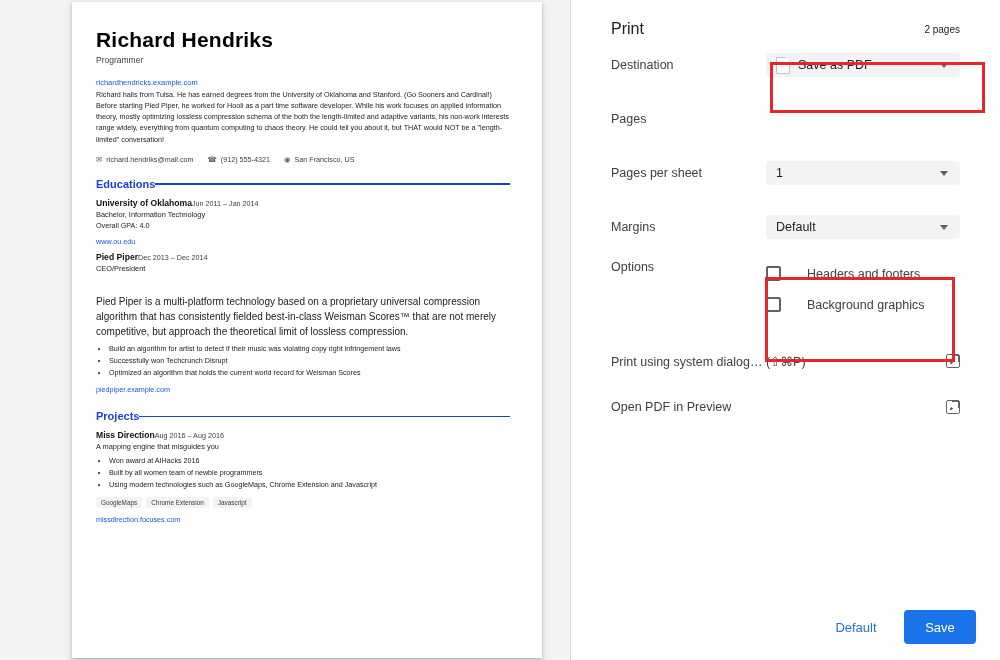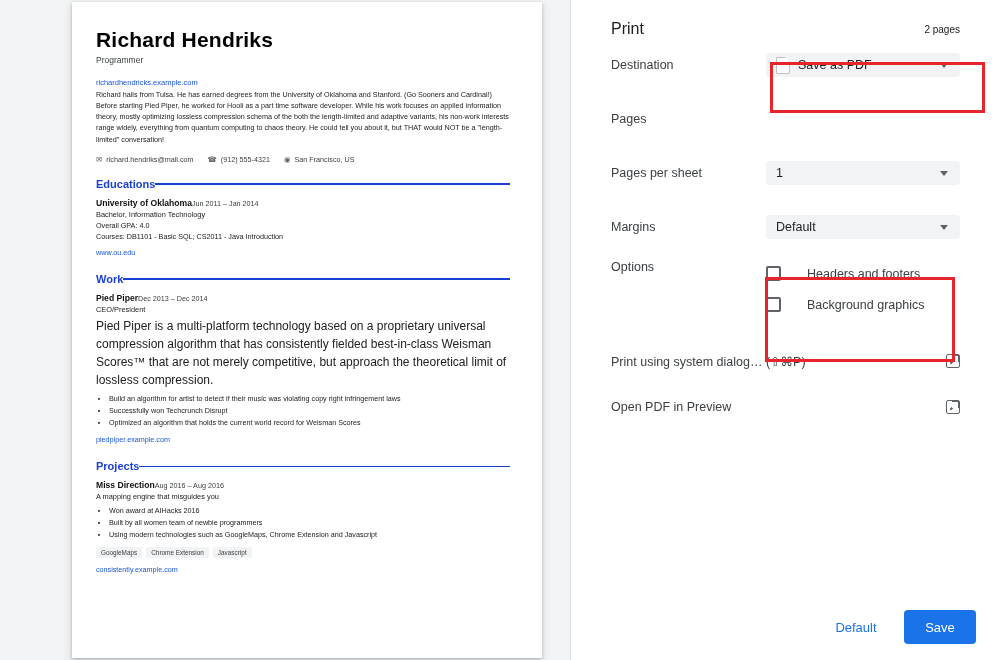--- a/index.html
+++ b/index.html
@@ -94,22 +94,22 @@
   .entry-top {
     display: flex;
     justify-content: flex-start;
     align-items: baseline;
   }
   .entry-title { font-size: 8.6px; font-weight: bold; color: #111; }
   .entry-date { font-size: 7.2px; color: #3c4043; }
   .entry-sub { font-size: 7.4px; color: #202124; margin-top: 2px; }
   .entry-line { font-size: 7.2px; color: #202124; margin-top: 2px; }
   .entry-desc {
-    font-size: 12px; color: #202124; line-height: 1.5;
-    margin-top: 3px; max-width: 420px;
+    font-size: 10px; color: #202124; line-height: 1.5;
+    margin-top: 21px; max-width: 420px;
   }
   .bullets { margin: 4px 0 0 0; padding-left: 13px; }
   .bullets li { font-size: 7.2px; color: #202124; line-height: 1.65; }
   .entry-link {
     display: inline-block;
     font-size: 7.2px; color: #1a56db; margin-top: 5px; text-decoration: none;
   }
   .tags { display: flex; gap: 4px; margin-top: 6px; }
   .tag {
     background: #f1f3f4;
@@ -313,29 +313,24 @@
           <span class="sec-title">Educations</span>
           <span class="sec-rule"></span>
         </div>
         <div class="entry">
           <div class="entry-top">
             <span class="entry-title">University of Oklahoma</span>
             <span class="entry-date">Jun 2011 – Jan 2014</span>
           </div>
           <div class="entry-sub">Bachelor, Information Technology</div>
           <div class="entry-line">Overall GPA: 4.0</div>
-          <div class="entry-line">Courses: DB1101 - Basic SQL; CS2011 - Java Introduction</div>
           <a class="entry-link" href="#">www.ou.edu</a>
         </div>
 
         
-        <div class="sec-head">
-          <span class="sec-title">Work</span>
-          <span class="sec-rule"></span>
-        </div>
         <div class="entry">
           <div class="entry-top">
             <span class="entry-title">Pied Piper</span>
             <span class="entry-date">Dec 2013 – Dec 2014</span>
           </div>
           <div class="entry-sub">CEO/President</div>
           <div class="entry-desc">Pied Piper is a multi-platform technology based on a proprietary universal compression algorithm that has consistently fielded best-in-class Weisman Scores™ that are not merely competitive, but approach the theoretical limit of lossless compression.</div>
           <ul class="bullets">
             <li>Build an algorithm for artist to detect if their music was violating copy right infringement laws</li>
             <li>Successfully won Techcrunch Disrupt</li>
@@ -358,21 +353,21 @@
           <ul class="bullets">
             <li>Won award at AIHacks 2016</li>
             <li>Built by all women team of newbie programmers</li>
             <li>Using modern technologies such as GoogleMaps, Chrome Extension and Javascript</li>
           </ul>
           <div class="tags">
             <span class="tag">GoogleMaps</span>
             <span class="tag">Chrome Extension</span>
             <span class="tag">Javascript</span>
           </div>
-          <a class="entry-link" href="#">consistently.example.com</a>
+          <a class="entry-link" href="#">missdirection.focuses.com</a>
         </div>
 
       </div>
     </div>
   </div>
 
   <div class="print-pane">
 
     <div class="print-header">
       <span class="print-title">Print</span>

